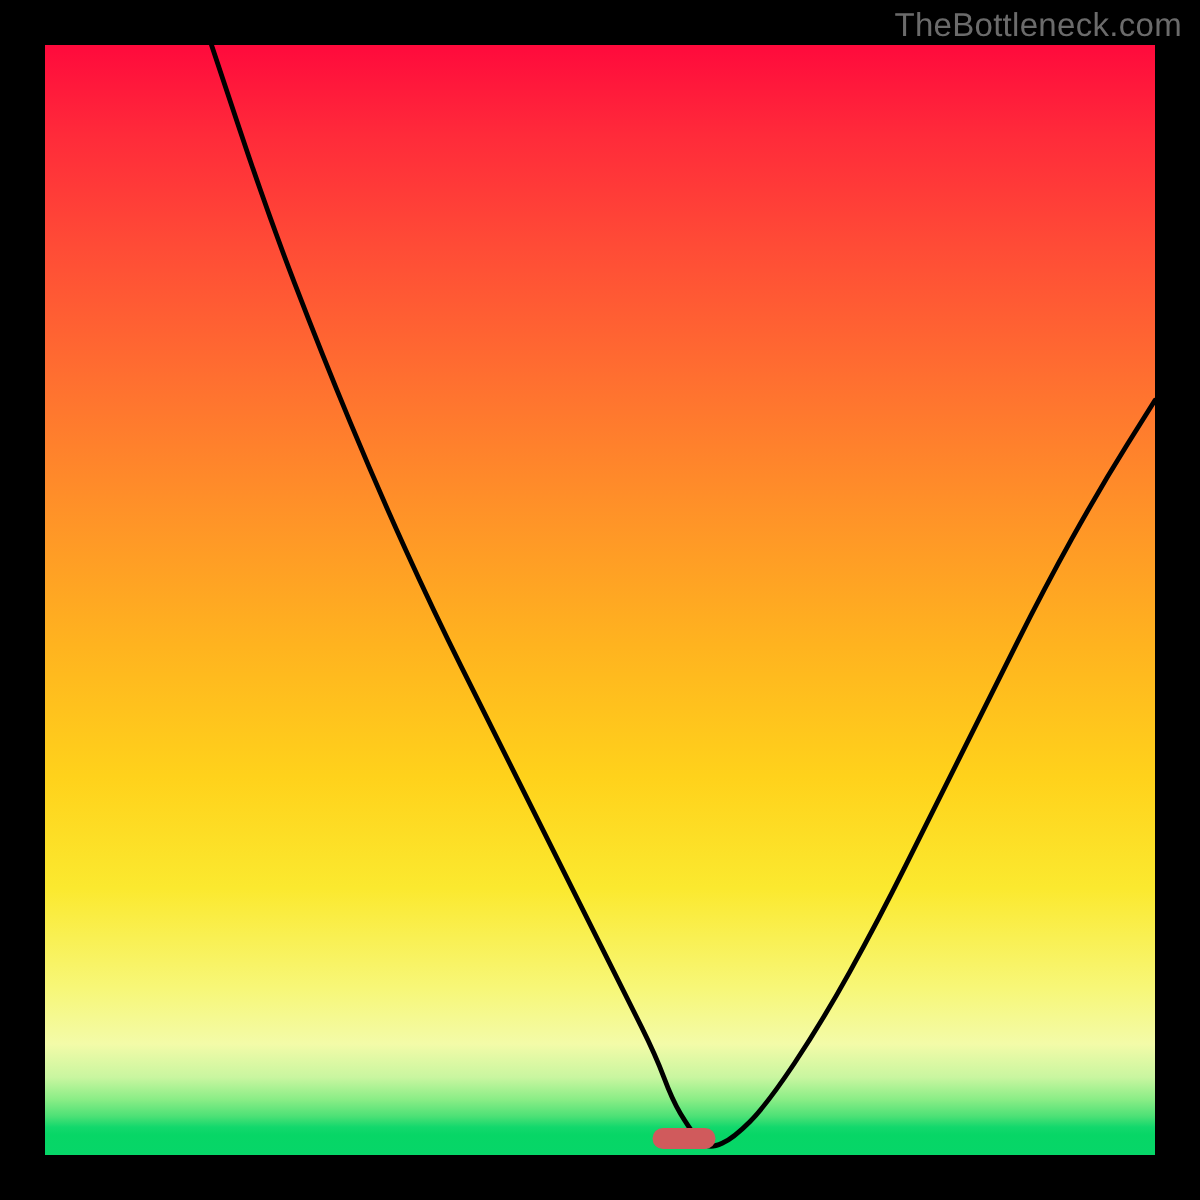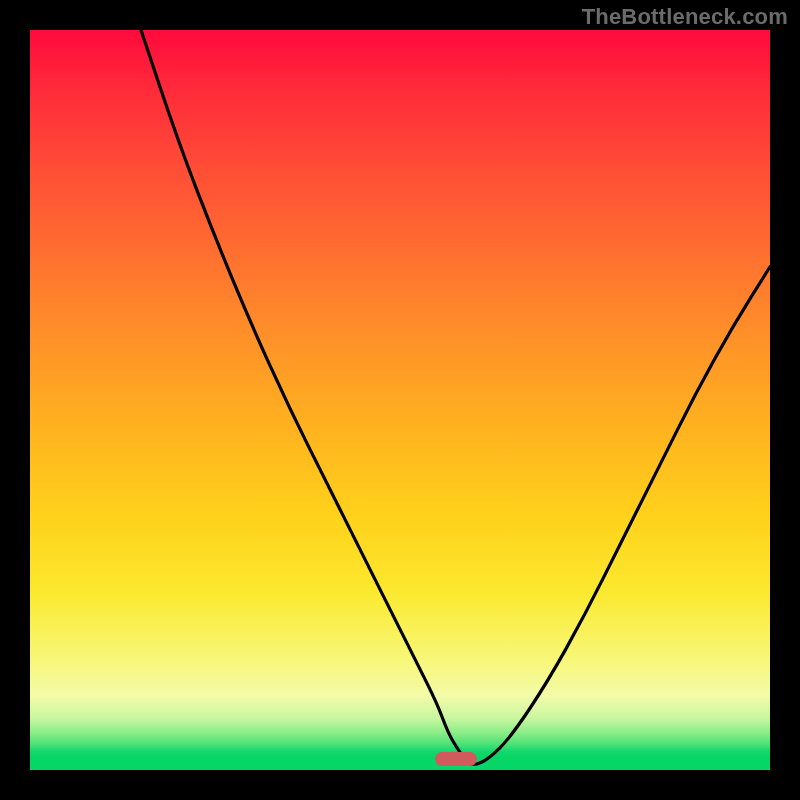--- a/index.html
+++ b/index.html
@@ -19,21 +19,21 @@
     height: 800px;
     background: #000;
   }
   .watermark {
     position: absolute;
     top: 4px;
     right: 12px;
     color: #6b6b6b;
     font-size: 22px;
     letter-spacing: 0.2px;
-    font-weight: 700;
+    font-weight: 400;
     user-select: none;
   }
   .plot-area {
     position: absolute;
     left: 30px;
     top: 30px;
     width: 740px;
     height: 740px;
     overflow: hidden;
   }

